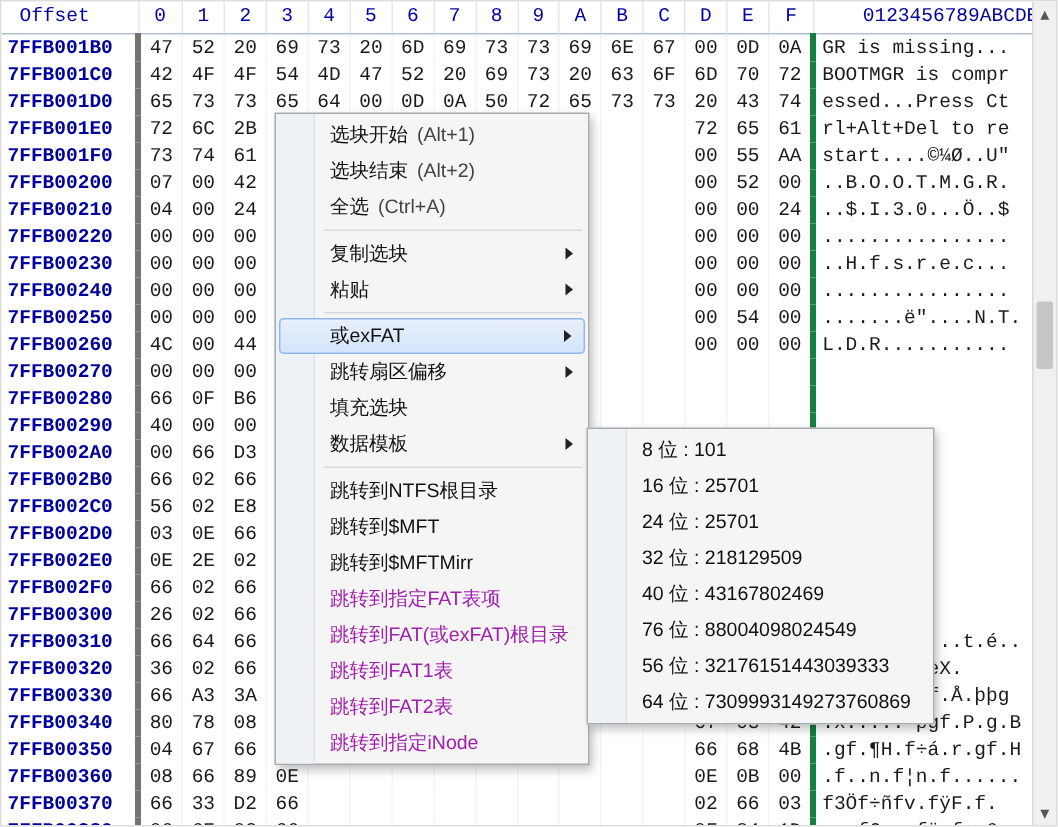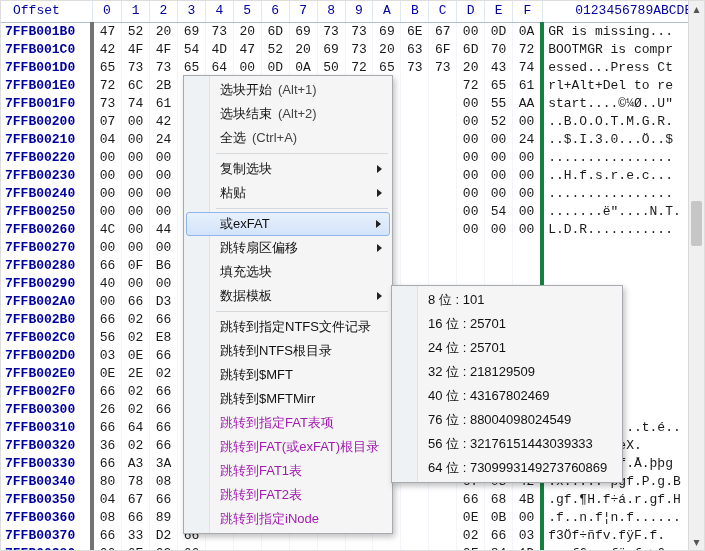--- a/index.html
+++ b/index.html
@@ -759,21 +759,20 @@
       <div class="ctx-item"><span>全选</span><span class="accel">(Ctrl+A)</span></div>
       <div class="ctx-sep"></div>
       <div class="ctx-item"><span>复制选块</span><span class="arrow"></span></div>
       <div class="ctx-item"><span>粘贴</span><span class="arrow"></span></div>
       <div class="ctx-sep"></div>
       <div class="ctx-item hover"><span>或exFAT</span><span class="arrow"></span></div>
       <div class="ctx-item"><span>跳转扇区偏移</span><span class="arrow"></span></div>
       <div class="ctx-item"><span>填充选块</span></div>
       <div class="ctx-item"><span>数据模板</span><span class="arrow"></span></div>
       <div class="ctx-sep"></div>
-      <div class="ctx-item"><span>跳转到指定NTFS文件记录</span></div>
       <div class="ctx-item"><span>跳转到NTFS根目录</span></div>
       <div class="ctx-item"><span>跳转到$MFT</span></div>
       <div class="ctx-item"><span>跳转到$MFTMirr</span></div>
       <div class="ctx-item disabled"><span>跳转到指定FAT表项</span></div>
       <div class="ctx-item disabled"><span>跳转到FAT(或exFAT)根目录</span></div>
       <div class="ctx-item disabled"><span>跳转到FAT1表</span></div>
       <div class="ctx-item disabled"><span>跳转到FAT2表</span></div>
       <div class="ctx-item disabled"><span>跳转到指定iNode</span></div>
     </div>
 </div>

